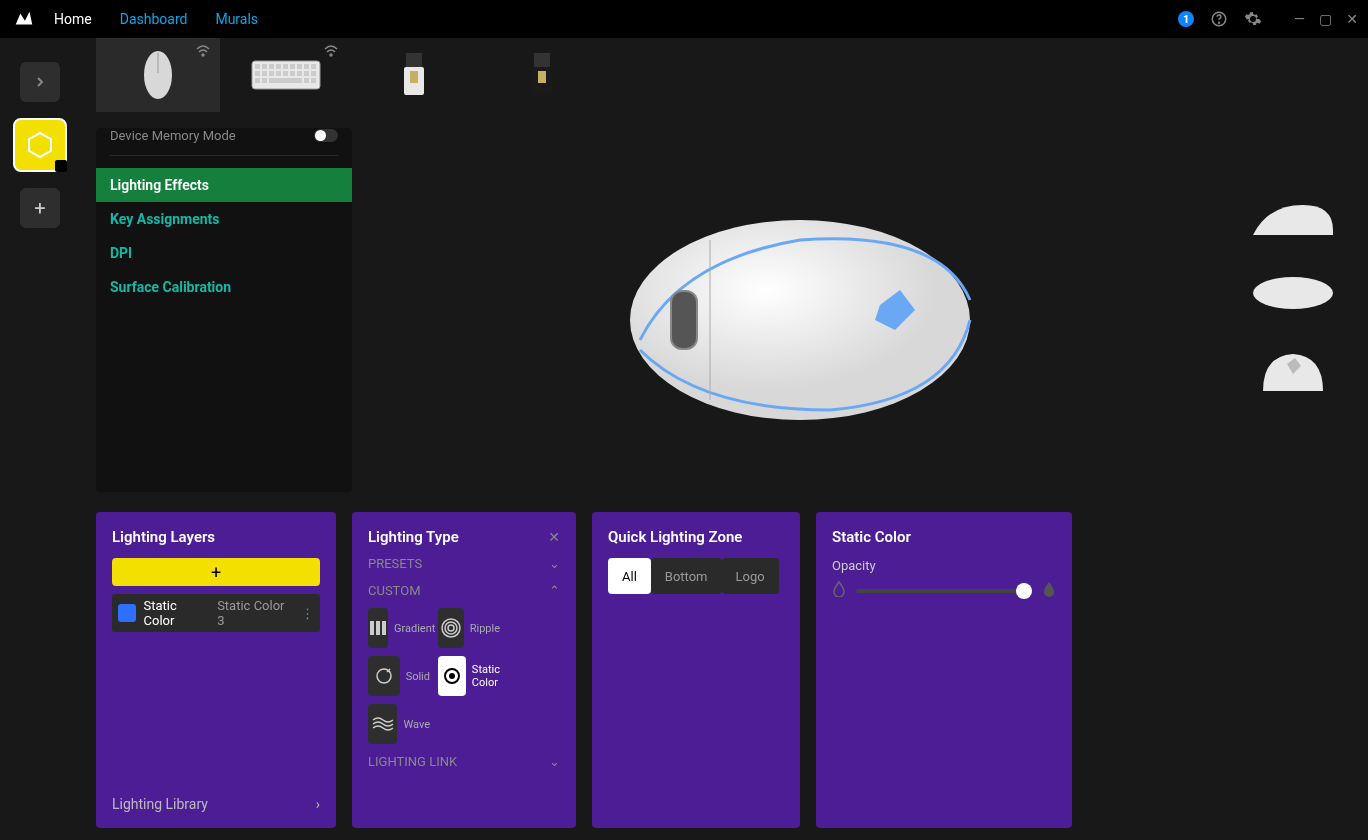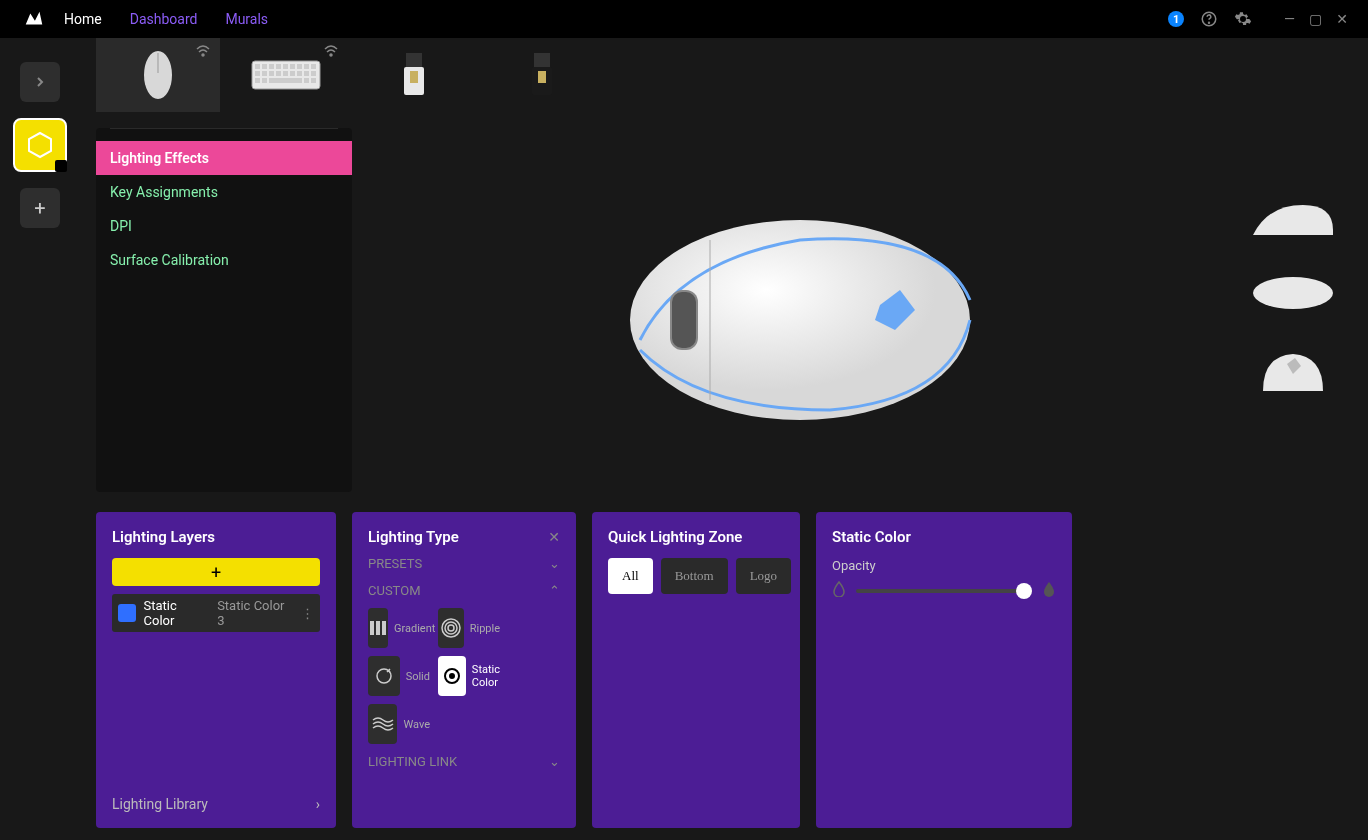--- a/index.html
+++ b/index.html
@@ -4,24 +4,24 @@
 <style>
 * { box-sizing: border-box; margin: 0; padding: 0; }
 body { 
   width:1368px; height:840px; 
   background:#181818; color:#fff; 
   font-family:-apple-system,BlinkMacSystemFont,"Segoe UI",Roboto,sans-serif; 
   font-size:14px; overflow:hidden; position:relative; 
 }
 
 
-.topbar{height:38px;background:#000;display:flex;align-items:center;padding:0 20px;}
+.topbar{height:38px;background:#000;display:flex;align-items:center;padding:0 10px;}
 .logo{width:28px;height:28px;display:flex;align-items:center;justify-content:center;margin-right:16px;}
 .nav{display:flex;gap:28px;}
-.nav-item{color:#8b5cf6;cursor:pointer;}
+.nav-item{color:#0ea5e9;cursor:pointer;}
 .nav-item.active{color:#fff;}
 .spacer{flex:1;}
 .topicons{display:flex;align-items:center;gap:16px;color:#888;}
 .topicons svg{display:block;}
 .wincontrols{display:flex;gap:14px;margin-left:16px;color:#888;}
 .wincontrols span{cursor:pointer;}
 
 
 .leftrail{position:absolute;left:0;top:38px;width:80px;height:802px;display:flex;flex-direction:column;align-items:center;padding-top:24px;gap:16px;}
 .rail-btn{width:40px;height:40px;background:#2e2e2e;border-radius:6px;display:flex;align-items:center;justify-content:center;color:#888;cursor:pointer;}
@@ -35,22 +35,22 @@
 .dev .wifi{position:absolute;top:6px;right:10px;color:#888;}
 
 
 .settings{position:absolute;left:96px;top:128px;width:256px;height:364px;background:#111;border-radius:4px;padding:0;}
 .settings-head{display:flex;align-items:center;justify-content:space-between;padding:18px 14px 12px 14px;}
 .settings-head h2{font-size:16px;font-weight:700;letter-spacing:0.5px;}
 .memrow{display:flex;align-items:center;justify-content:space-between;padding:0 14px 12px 14px;color:#888;font-size:13px;}
 .toggle{width:24px;height:13px;background:#333;border-radius:7px;position:relative;}
 .toggle::after{content:"";position:absolute;left:1px;top:1px;width:11px;height:11px;background:#fff;border-radius:50%;}
 .divider{height:1px;background:#2a2a2a;margin:0 14px 12px 14px;}
-.section-item{padding:9px 14px;color:#86efac;cursor:pointer;font-size:14px;}
-.section-item.active{background:#ec4899;color:#fff;font-weight:600;}
+.section-item{padding:9px 14px;color:#14b8a6;cursor:pointer;font-size:14px;font-weight:bold;}
+.section-item.active{background:#15803d;color:#fff;font-weight:600;}
 
 
 .preview{position:absolute;left:420px;top:150px;width:760px;height:340px;display:flex;align-items:center;justify-content:center;}
 .thumbs{position:absolute;right:20px;top:200px;width:110px;display:flex;flex-direction:column;gap:30px;align-items:center;}
 
 
 .panels{position:absolute;left:96px;top:512px;display:flex;gap:16px;}
 .panel{background:#4c1d95;border-radius:4px;height:316px;padding:16px;}
 .panel h3{font-size:15px;font-weight:600;margin-bottom:12px;}
 
@@ -68,21 +68,21 @@
 .p-type-head h3{margin-bottom:0;}
 .cat{display:flex;align-items:center;justify-content:space-between;color:#888;font-size:13px;padding:6px 0;cursor:pointer;}
 .grid5{display:flex;flex-wrap:wrap;gap:8px;margin:4px 0 2px 0;}
 .tile{width:62px;display:flex;flex-direction:row;align-items:center;gap:6px;}
 .tilebtn{width:62px;height:40px;background:#2e2e2e;border-radius:4px;display:flex;align-items:center;justify-content:center;color:#ccc;cursor:pointer;}
 .tilebtn.active{background:#fff;color:#000;}
 .tilelbl{font-size:11px;color:#aaa;}
 .tilebtn.active + .tilelbl{color:#fff;}
 
 .p-zone{width:208px;}
-.zones{display:flex;gap:8px;font-family:Liberation Serif, serif;}
+.zones{display:flex;}
 .zonebtn{height:36px;padding:0 14px;background:#2a2a2a;border-radius:4px;display:flex;align-items:center;color:#999;font-size:13px;cursor:pointer;}
 .zonebtn.active{background:#fff;color:#000;}
 
 .p-color{width:256px;}
 .colorrow{display:flex;align-items:center;gap:20px;margin-bottom:22px;margin-top:4px;}
 .colorswatch{width:28px;height:28px;border-radius:50%;cursor:pointer;}
 .oplabel{font-size:13px;color:#ccc;margin-bottom:8px;}
 .slider-row{display:flex;align-items:center;gap:10px;}
 .drop{color:#666;}
 .slider{flex:1;height:4px;background:#444;border-radius:2px;position:relative;}
@@ -196,20 +196,24 @@
   <div class="dev">
     <svg width="28" height="48" viewBox="0 0 28 48">
         <rect x="6" y="2" width="16" height="14" fill="#333"></rect>
         <rect x="4" y="16" width="20" height="28" rx="2" fill="#1a1a1a"></rect>
         <rect x="10" y="20" width="8" height="12" fill="#c8b060"></rect>
       </svg>
   </div>
 </div>
 
 <div class="settings">
+  <div class="memrow">
+    <span>Device Memory Mode</span>
+    <div class="toggle"></div>
+  </div>
   <div class="divider"></div>
   <div class="section-item active">Lighting Effects</div>
   <div class="section-item">Key Assignments</div>
   <div class="section-item">DPI</div>
   <div class="section-item">Surface Calibration</div>
 </div>
 
 <div class="preview">
   <svg width="360" height="240" viewBox="0 0 360 240">
     <defs>

